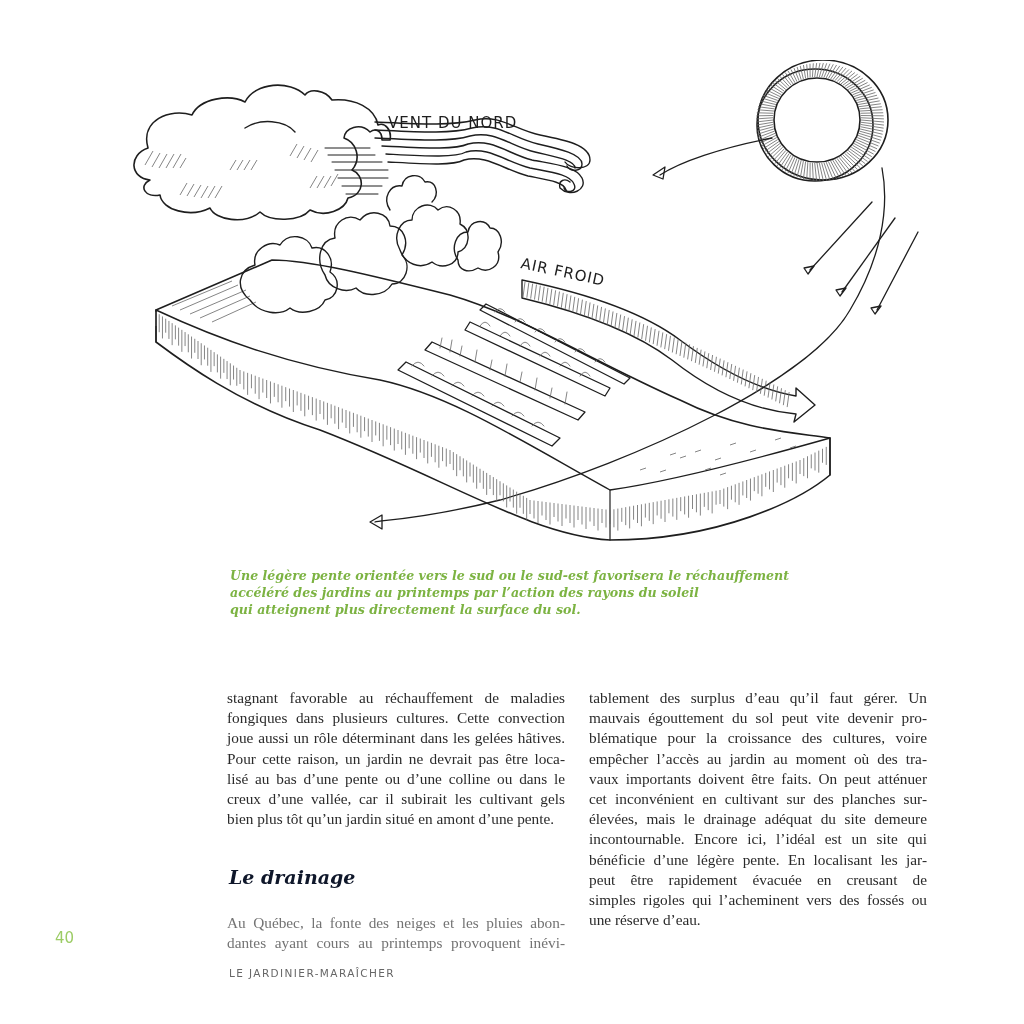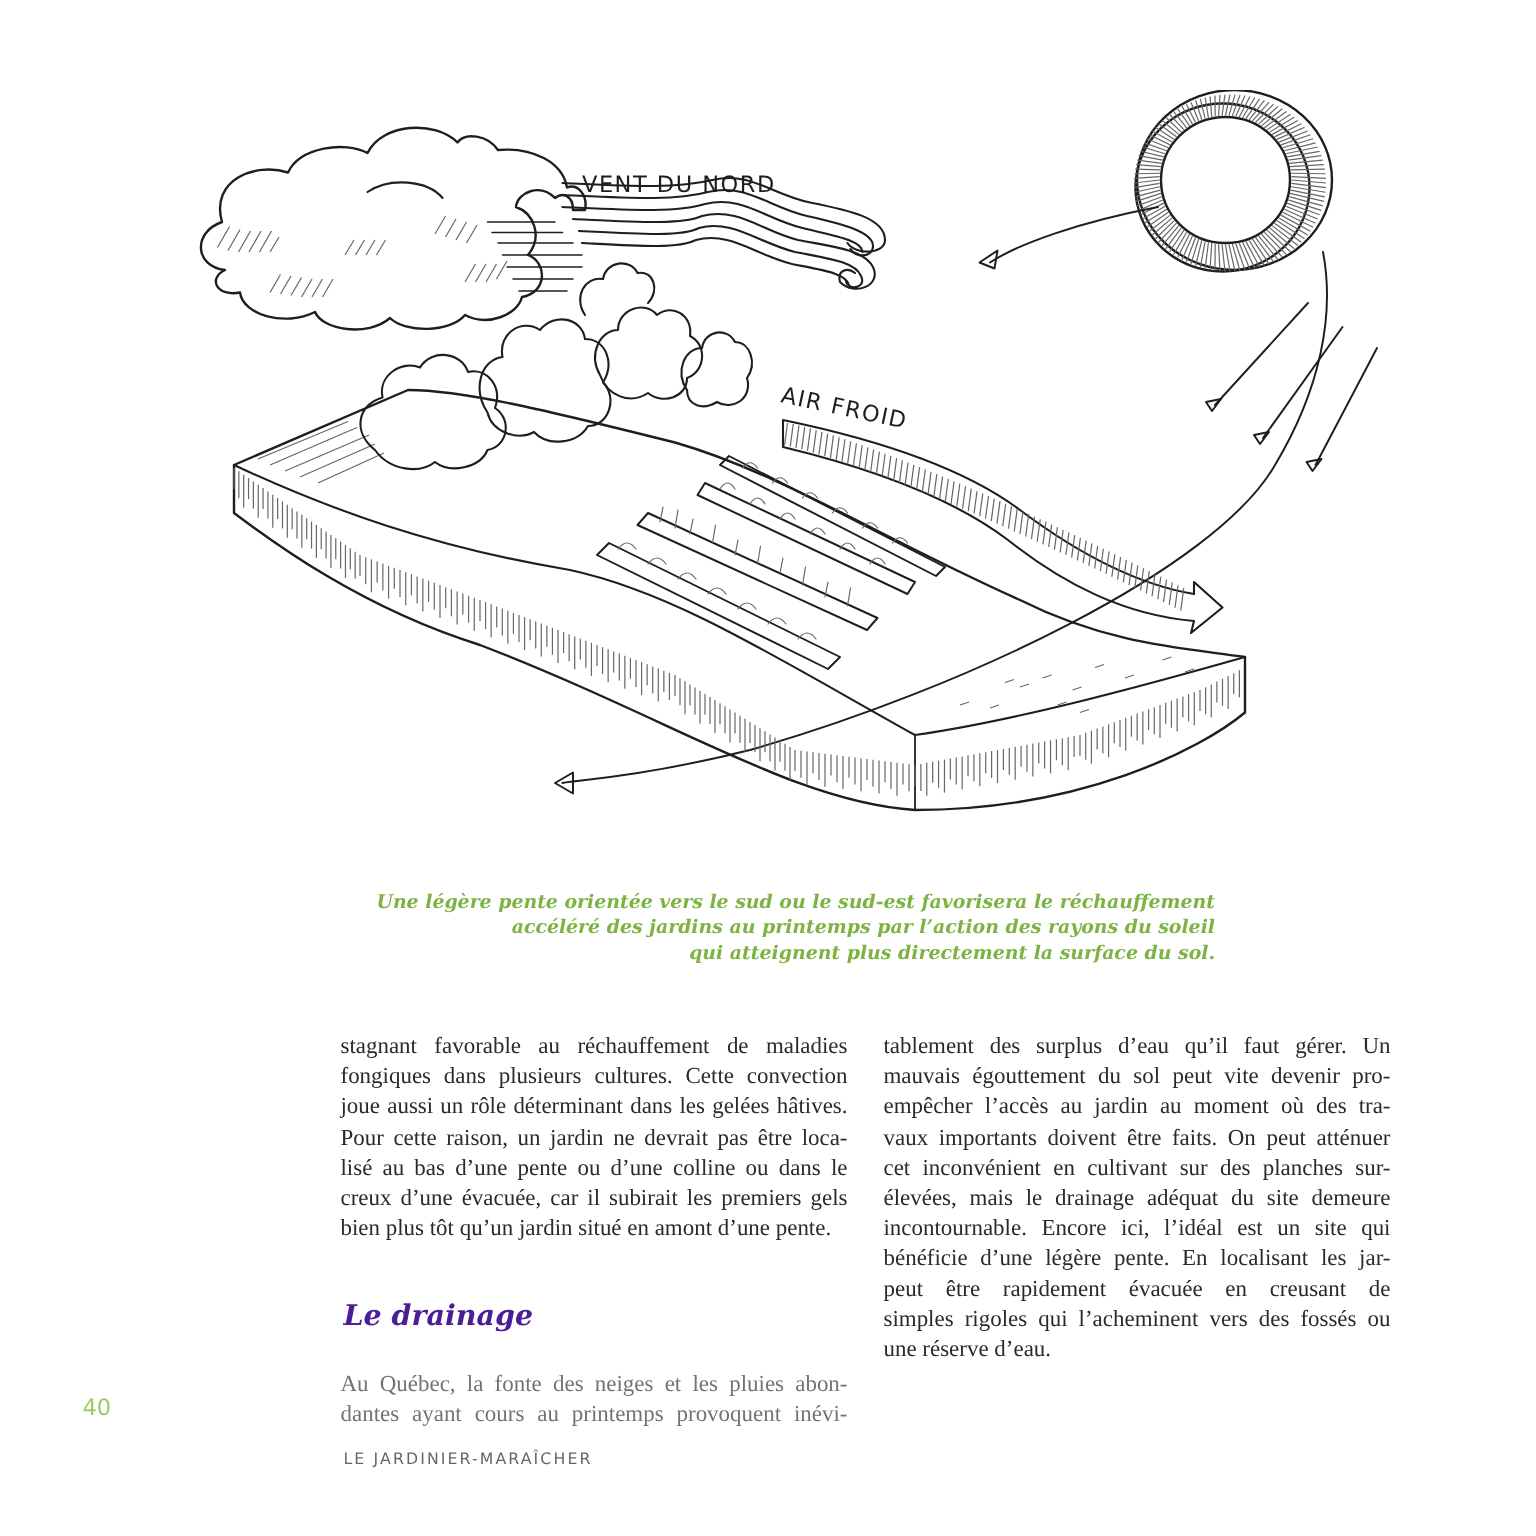--- a/index.html
+++ b/index.html
@@ -1,28 +1,28 @@
 <!DOCTYPE html>
 <html><head>
 <meta charset="utf-8">
 <style>
   html, body { margin:0; padding:0; background:#ffffff; }
   body { width:1024px; height:1024px; position:relative; overflow:hidden; font-family:"DejaVu Serif", serif; }
   #illustration { position:absolute; left:120px; top:60px; width:840px; height:510px; }
   .ink { stroke:#1e1e1e; fill:none; stroke-linecap:round; stroke-linejoin:round; }
   .hatch { stroke:#666; stroke-width:0.8; }
   .label-hand { font-family:"DejaVu Sans", sans-serif; font-size:15px; fill:#1e1e1e; letter-spacing:1px; }
-  #caption { position:absolute; left:230px; top:592px; width:580px; color:#7cb342; font-family:"DejaVu Serif", serif; font-style:italic; font-weight:bold; font-size:12.6px; line-height:17px;text-align:right; }
+  #caption { position:absolute; left:230px; top:567px; width:580px; color:#7cb342; font-family:"DejaVu Serif", serif; font-style:italic; font-weight:bold; font-size:12.6px; line-height:17px; }
   #caption div { white-space:nowrap; }
   .col { position:absolute; top:688px; width:338px; font-family:"Liberation Serif", serif; font-size:15.3px; line-height:20.2px; color:#2a2a2a; text-align:justify; }
   #col-left { left:227px; }
   #col-right { left:589px; }
   .line { display:block; text-align:justify; text-align-last:justify; white-space:nowrap; }
   .line.last { text-align-last:left; }
-  #section-heading { position:absolute; left:229px; top:866px; font-family:"DejaVu Serif", serif; font-style:italic; font-weight:bold; font-size:19px; color:#4c1d95; }
+  #section-heading { position:absolute; left:229px; top:866px; font-family:"DejaVu Serif", serif; font-style:italic; font-weight:bold; font-size:19px; color:#0f172a; }
   #drain-para { position:absolute; left:227px; top:913px; width:338px; font-family:"Liberation Serif", serif; font-size:15.3px; line-height:20.2px; color:#737373; }
   #page-number { position:absolute; left:55px; top:929px; font-family:"DejaVu Sans", sans-serif; font-size:15px; color:#9ccc65; }
   #running-head { position:absolute; left:229px; top:967px; font-family:"DejaVu Sans", sans-serif; font-size:10.5px; color:#666; letter-spacing:1.4px; }
 </style>
 </head>
 <body>
 
 <svg id="illustration" viewBox="0 0 840 510">
 
   <g>
@@ -494,34 +494,35 @@
   <div>accéléré des jardins au printemps par l’action des rayons du soleil</div>
   <div>qui atteignent plus directement la surface du sol.</div>
 </div>
 
 <div id="col-left" class="col">
   <span class="line">stagnant favorable au réchauffement de maladies</span>
   <span class="line">fongiques dans plusieurs cultures. Cette convection</span>
   <span class="line">joue aussi un rôle déterminant dans les gelées hâtives.</span>
   <span class="line">Pour cette raison, un jardin ne devrait pas être loca-</span>
   <span class="line">lisé au bas d’une pente ou d’une colline ou dans le</span>
-  <span class="line">creux d’une évacuée, car il subirait les premiers gels</span>
+  <span class="line">creux d’une vallée, car il subirait les cultivant gels</span>
   <span class="line last">bien plus tôt qu’un jardin situé en amont d’une pente.</span>
 </div>
 
 <h2 id="section-heading" style="margin:0;">Le drainage</h2>
 
 <div id="drain-para">
   <span class="line">Au Québec, la fonte des neiges et les pluies abon-</span>
   <span class="line">dantes ayant cours au printemps provoquent inévi-</span>
 </div>
 
 <div id="col-right" class="col">
   <span class="line">tablement des surplus d’eau qu’il faut gérer. Un</span>
   <span class="line">mauvais égouttement du sol peut vite devenir pro-</span>
+  <span class="line">blématique pour la croissance des cultures, voire</span>
   <span class="line">empêcher l’accès au jardin au moment où des tra-</span>
   <span class="line">vaux importants doivent être faits. On peut atténuer</span>
   <span class="line">cet inconvénient en cultivant sur des planches sur-</span>
   <span class="line">élevées, mais le drainage adéquat du site demeure</span>
   <span class="line">incontournable. Encore ici, l’idéal est un site qui</span>
   <span class="line">bénéficie d’une légère pente. En localisant les jar-</span>
   <span class="line">peut être rapidement évacuée en creusant de</span>
   <span class="line">simples rigoles qui l’acheminent vers des fossés ou</span>
   <span class="line last">une réserve d’eau.</span>
 </div>

